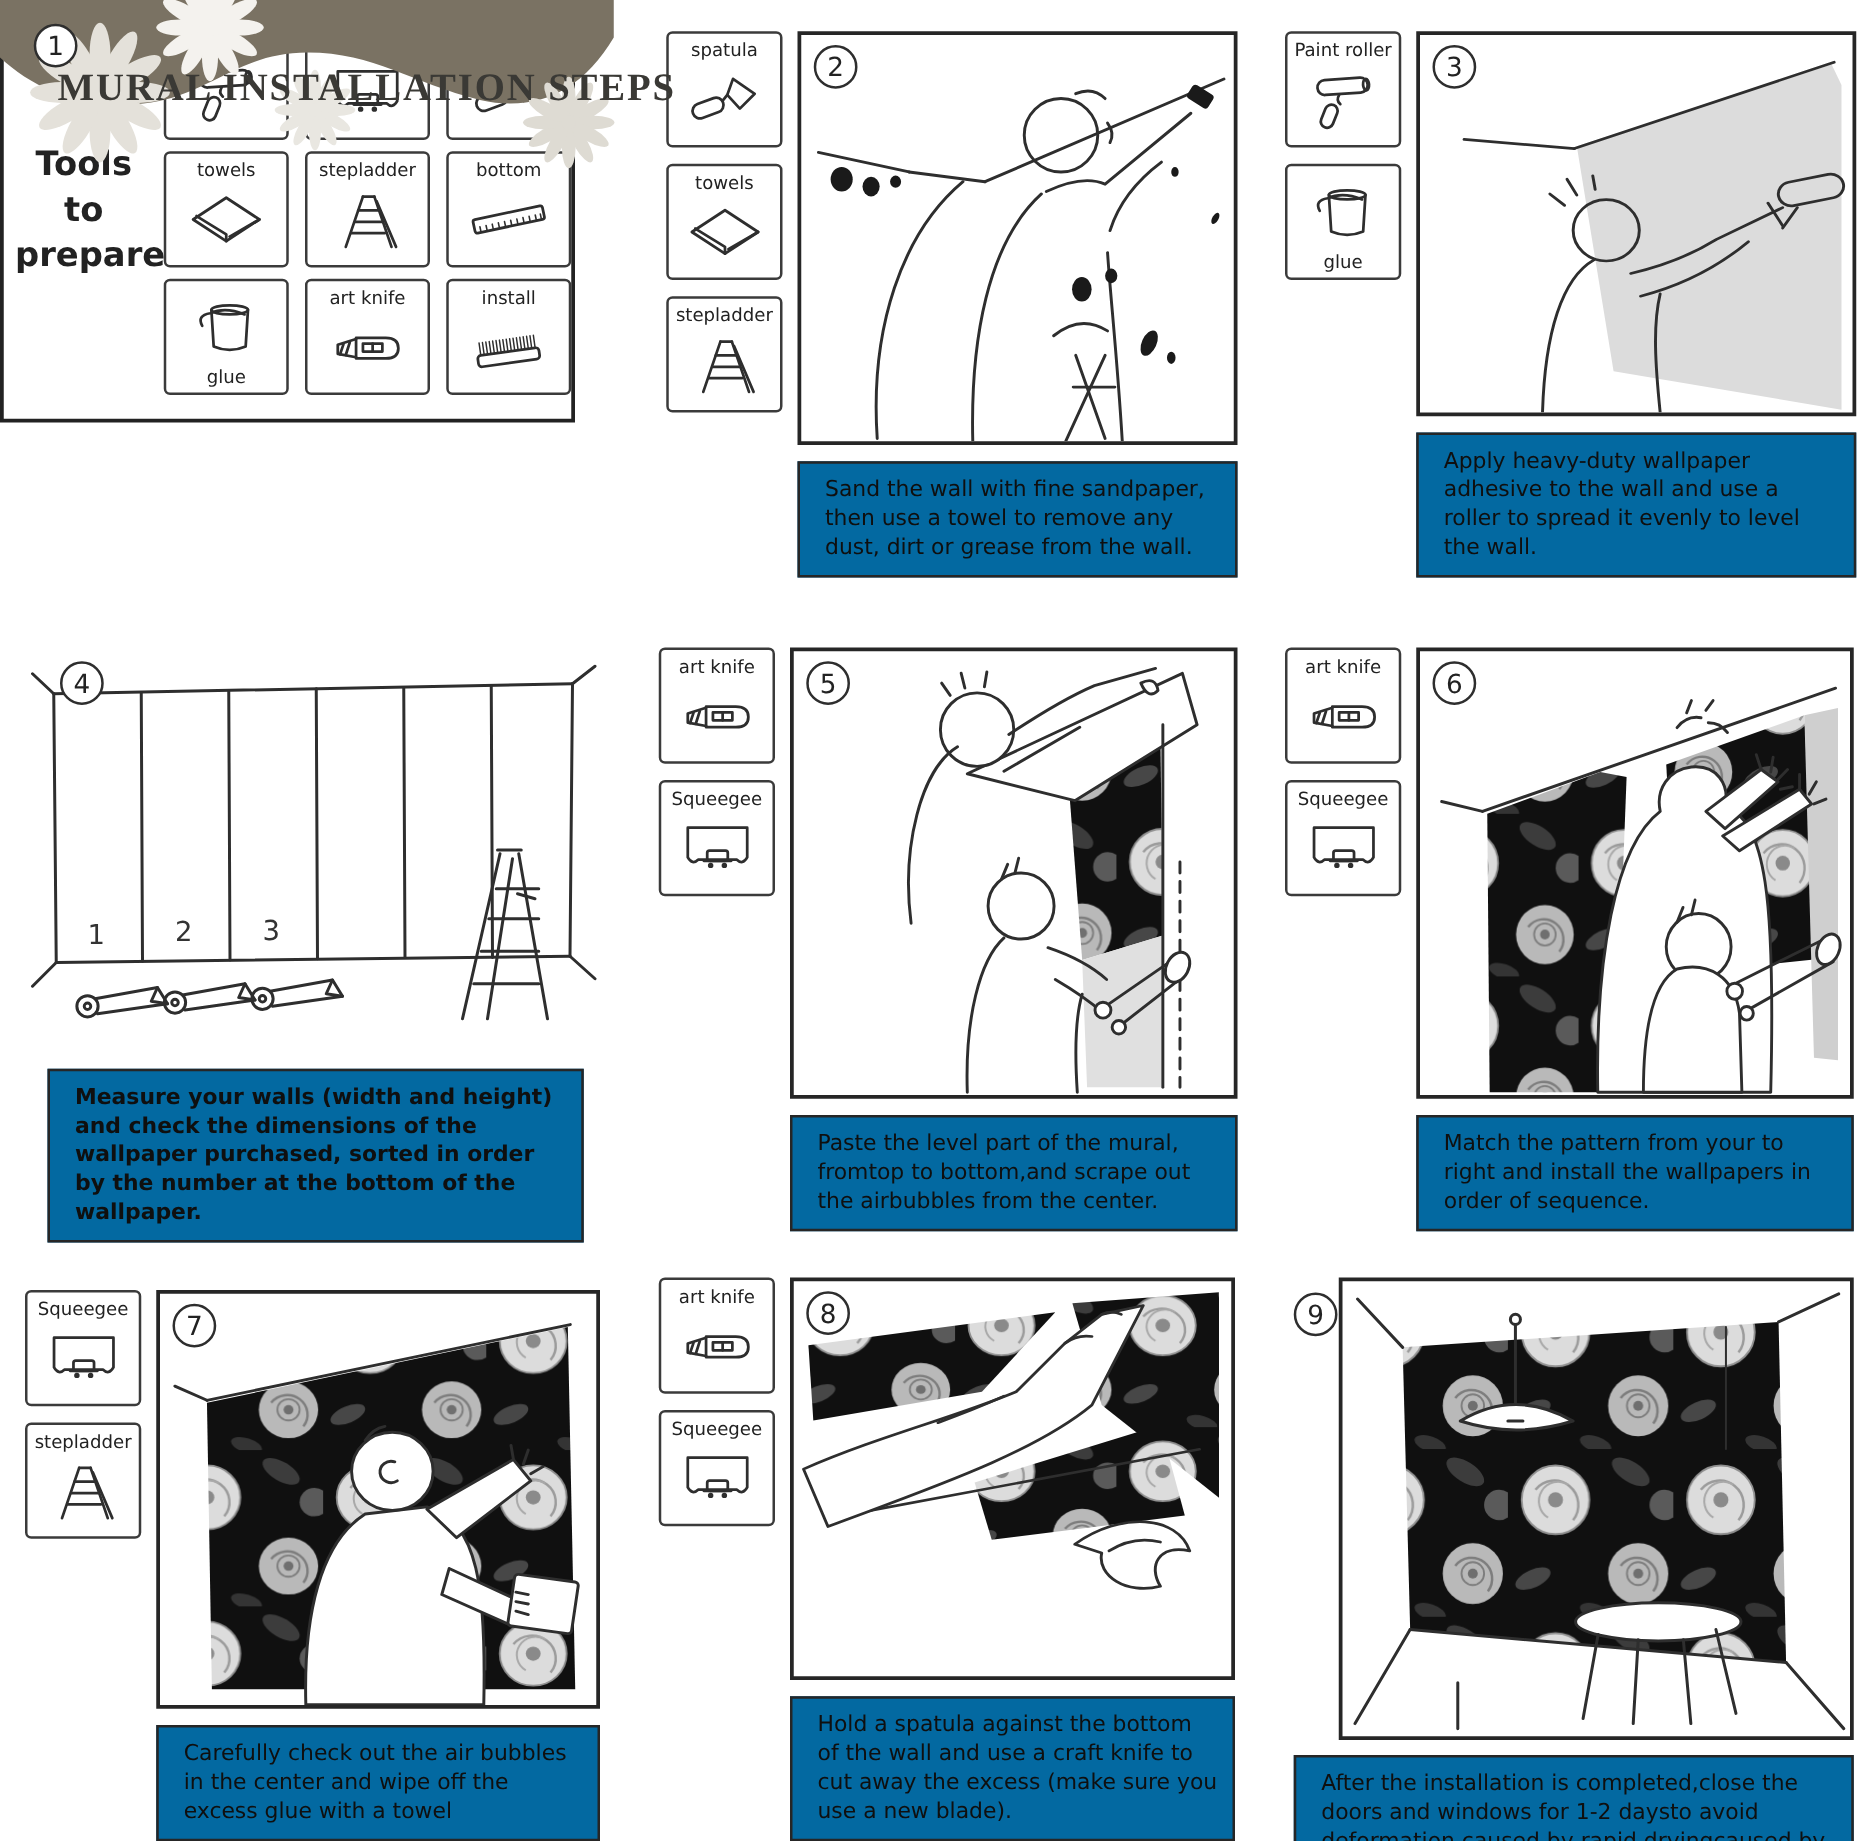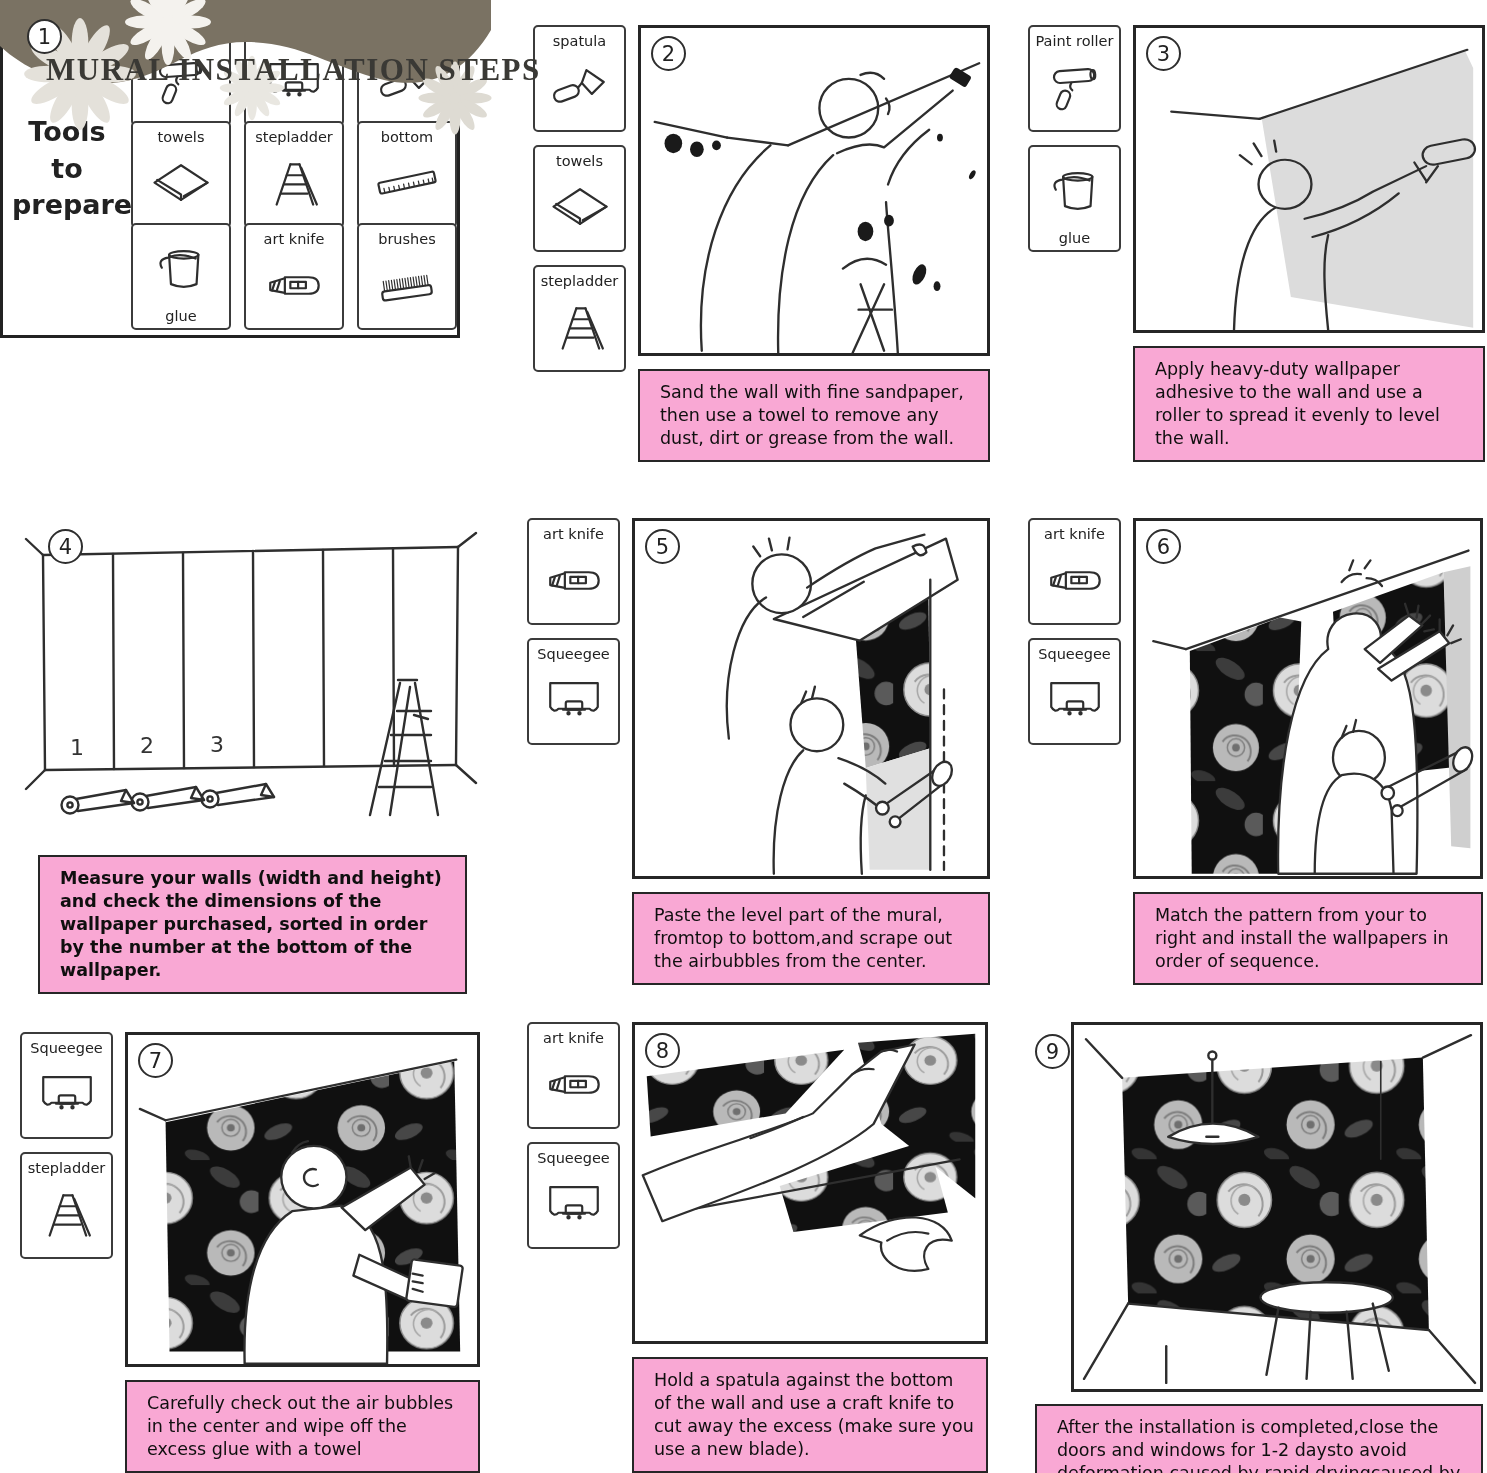--- a/index.html
+++ b/index.html
@@ -7,29 +7,29 @@
   #board{position:absolute;inset:0;overflow:hidden;}
 
   
   #hdr{position:absolute;left:0;top:0;width:520px;height:320px;pointer-events:none;text-align:right;}
   #title{position:absolute;left:46px;top:52px;width:430px;font-family:"Liberation Serif",serif;
          font-weight:bold;font-size:31px;letter-spacing:1.5px;color:#3a3935;white-space:nowrap;z-index:3;}
 
   
   .step{position:absolute;display:flex;gap:12px;}
   .toolcol{display:flex;flex-direction:column;gap:13px;width:93px;flex:none;}
-  .tool{border:2px solid #3b3b3b;border-radius:5px;background:#fff;height:107px;
+  .tool{border:2px solid #3b3b3b;border-radius:5px;background:#fff;height:93px;
         display:flex;flex-direction:column;align-items:center;padding:6px 2px 4px;box-sizing:border-box;}
   .tool.rev{flex-direction:column-reverse;}
   .tool .tlabel{font-size:14.5px;color:#222;white-space:nowrap;}
   .tool svg{width:64px;height:48px;flex:1;}
   .main{flex:1;display:flex;flex-direction:column;min-width:0;}
   .illus{flex:1;position:relative;border:3px solid #262626;background:#fff;overflow:hidden;}
   .illus svg{display:block;width:100%;height:100%;}
-  .cap{margin-top:13px;border:2px solid #262626;background:#f9a8d4;padding:10px 12px 10px 20px;
+  .cap{margin-top:13px;border:2px solid #262626;background:#0369a1;padding:10px 12px 10px 20px;
        font-size:17.5px;line-height:1.32;color:#0f0f0f;}
   .badge{width:35px;height:35px;border:2.5px solid #2e2e2e;border-radius:50%;background:#fff;
          display:flex;align-items:center;justify-content:center;font-size:21px;color:#222;box-sizing:border-box;}
   .badge.inframe{position:absolute;top:8px;left:10px;z-index:2;}
 
   
   #step1{left:18px;top:123px;width:460px;height:338px;border:3px solid #222;background:#fff;
          box-sizing:border-box;display:flex;}
   #step1 .badge{position:absolute;margin:16px 0 0 24px;}
   #tools-label{width:140px;display:flex;align-items:center;justify-content:center;text-align:center;
@@ -234,21 +234,21 @@
             <use href="#i-glue"></use>
           </svg>
       </div>
       <div class="tool">
         <span class="tlabel">art knife</span>
         <svg>
             <use href="#i-knife"></use>
           </svg>
       </div>
       <div class="tool">
-        <span class="tlabel">brushes</span>
+        <span class="tlabel">install</span>
         <svg>
             <use href="#i-brush"></use>
           </svg>
       </div>
     </div>
   </div>
 
   <div class="step" id="step2">
     <div class="toolcol">
       <div class="tool">

